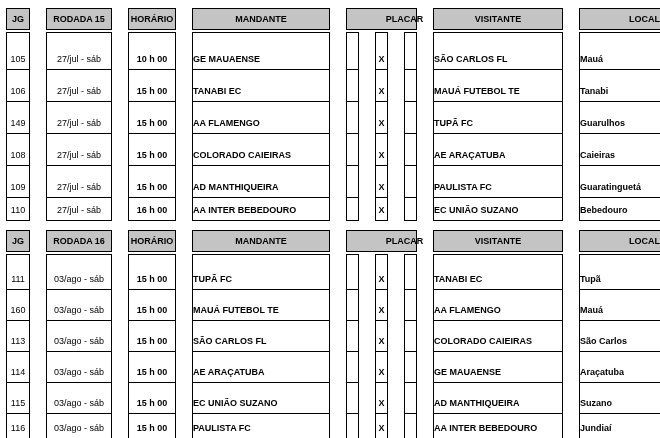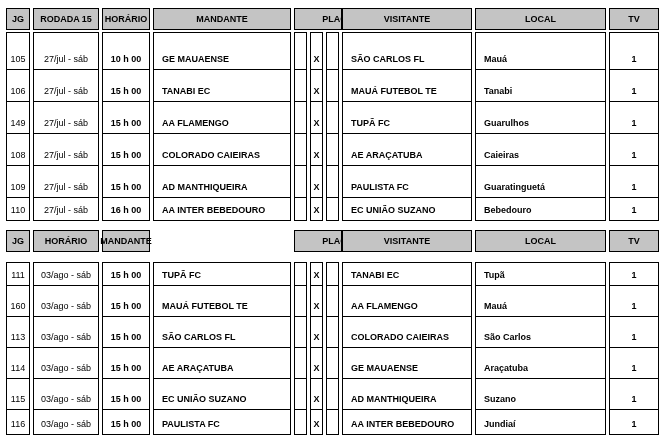--- a/index.html
+++ b/index.html
@@ -10,21 +10,21 @@
   body{
     width:660px;height:438px;background:#ffffff;overflow:hidden;
     font-family:"Liberation Sans", sans-serif;color:#000;
   }
   .page{padding:8px 0 0 6px;}
   .sched{width:653px;}
   .tbl-0{margin-bottom:9px;}
   .grid-row{
     display:grid;
     grid-template-columns:24px 66px 48px 138px 13px 13px 13px 130px 131px 50px;
-    column-gap:3px;
+    column-gap:16px;
   }
   .hrow{margin-bottom:2px;}
   .hc{
     background:var(--header-bg);
     border:1px solid var(--border);
     height:20px;
     display:flex;align-items:center;justify-content:center;
     font-size:9px;font-weight:bold;
   }
   .hc.placar{grid-column:5 / span 3;padding-left:46px;}
@@ -35,27 +35,27 @@
     font-size:9px;
     padding-bottom:5px;
     box-sizing:border-box;
     overflow:hidden;
     white-space:nowrap;
   }
   .brow{margin-top:-1px;}
   .brow.r0{margin-top:0;}
   .c-jg,.c-data{font-weight:normal;}
   .c-hor,.c-x,.c-tv,.c-team,.c-venue{font-weight:bold;}
-  .c-team,.c-venue{justify-content:flex-start;padding-left:8px;}
+  .c-team,.c-venue{justify-content:flex-start;}
   
   .tbl-0 .brow .bc{height:33px;}
   .tbl-0 .brow.r0 .bc{height:38px;}
   .tbl-0 .brow.r5 .bc{height:24px;}
   .tbl-1 .brow .bc{height:32px;}
-  .tbl-1 .brow.r0 .bc{height:24px;margin-top:8px;}
+  .tbl-1 .brow.r0 .bc{height:36px;}
   .tbl-1 .brow.r5 .bc{height:26px;}
 </style>
 </head>
 <body>
 
 <div class="page">
 
   <div class="sched tbl-0">
     <div class="grid-row hrow">
       <div class="hc">JG</div>
@@ -143,20 +143,21 @@
     <div class="bc c-box"></div>
     <div class="bc c-team">EC UNIÃO SUZANO</div>
     <div class="bc c-venue">Bebedouro</div>
     <div class="bc c-tv">1</div>
   </div>
 </div>
 
   <div class="sched tbl-1">
     <div class="grid-row hrow">
       <div class="hc">JG</div>
+      <div class="hc">RODADA 16</div>
       <div class="hc">HORÁRIO</div>
       <div class="hc">MANDANTE</div>
       <div class="hc placar">PLACAR</div>
       <div class="hc">VISITANTE</div>
       <div class="hc">LOCAL</div>
       <div class="hc">TV</div>
     </div>
 
   <div class="grid-row brow r0">
     <div class="bc c-jg">111</div>

